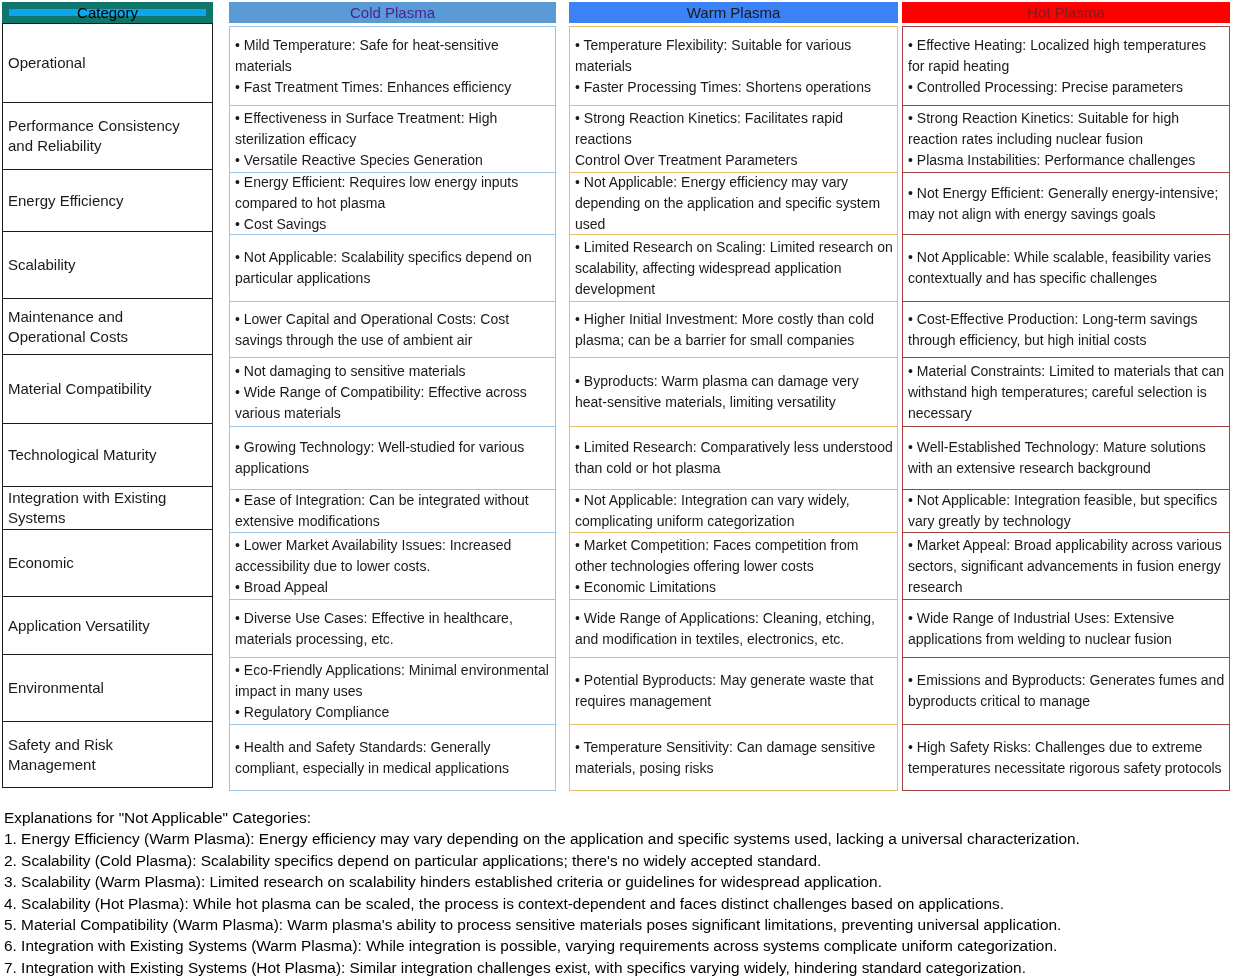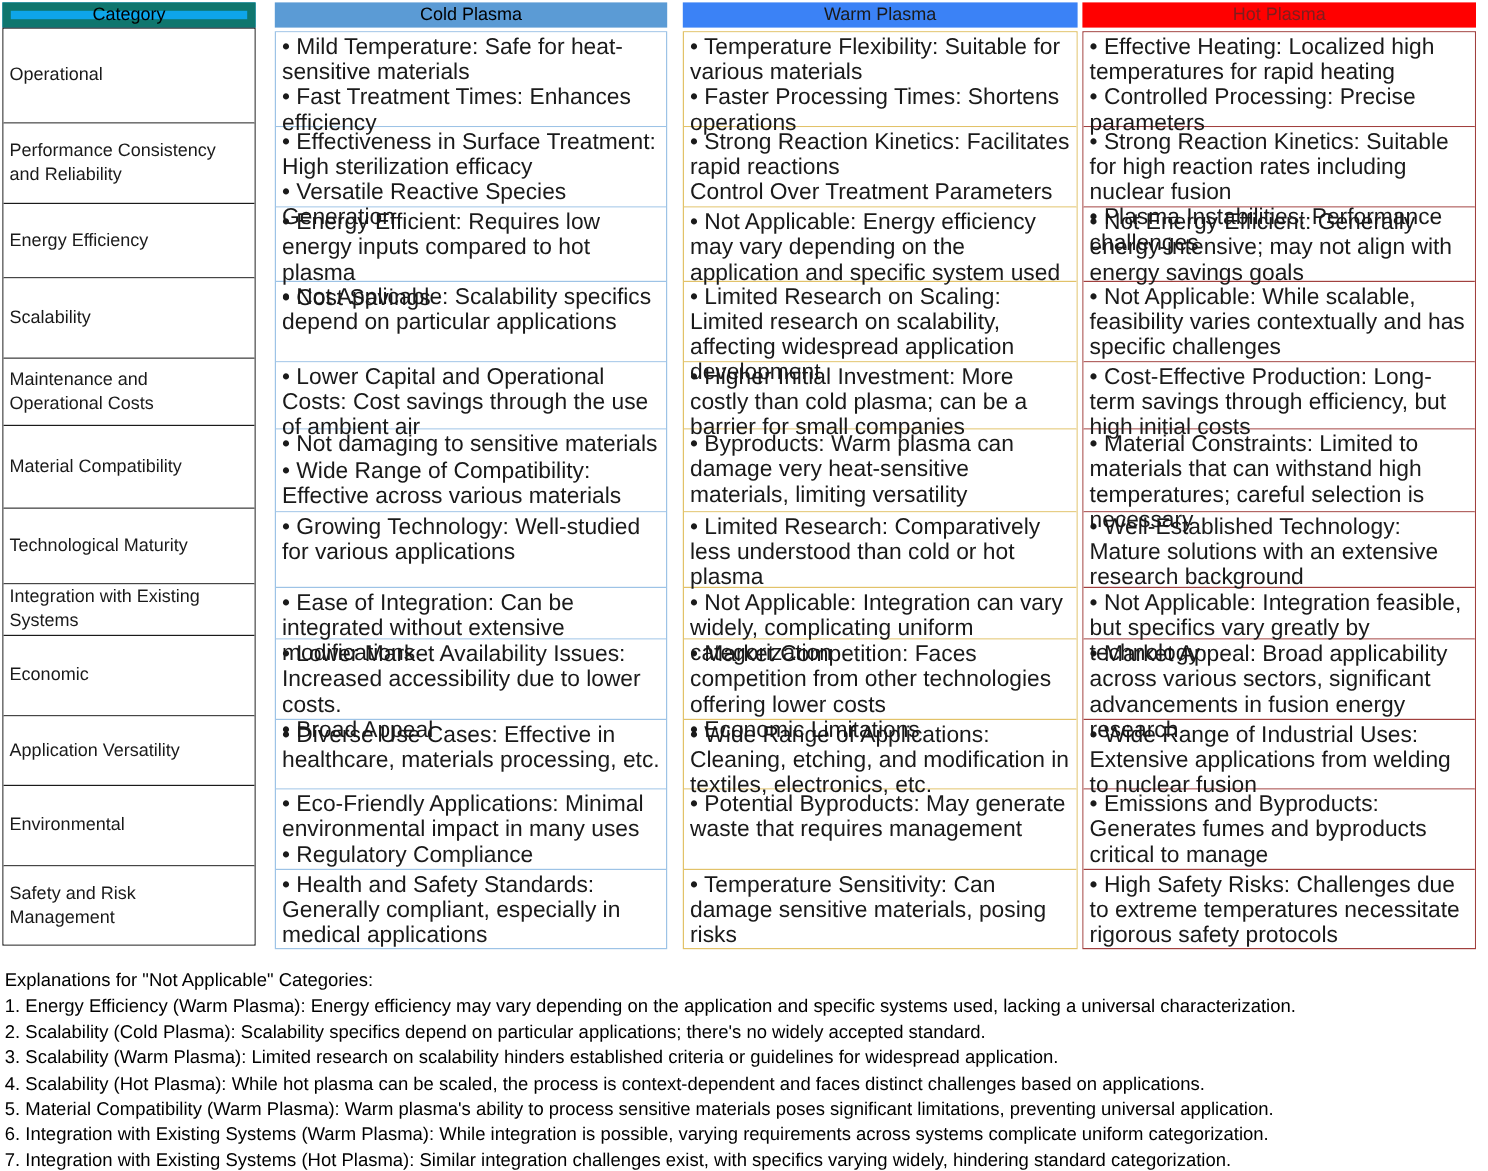--- a/index.html
+++ b/index.html
@@ -12,38 +12,38 @@
   .col-category{width:211px;}
   .col-cold{width:327px;margin-left:16px;}
   .col-warm{width:329px;margin-left:13px;}
   .col-hot{width:328px;margin-left:4px;}
 
   .hdr{
     box-sizing:border-box;height:21px;display:flex;align-items:center;justify-content:center;
     font-size:15px;font-weight:400;
   }
   .hdr-category{background:#0ea5e9;border:7px solid #0f766e;color:#000;}
-  .hdr-cold{background:#5B9BD5;color:#000000;}
+  .hdr-cold{background:#5B9BD5;color:#4c1d95;}
   .hdr-warm{background:#3b82f6;color:#1a1a1a;}
   .hdr-hot{background:#FF0000;color:#7E1D1D;}
 
   .tbody{box-sizing:border-box;}
   .body-category{border:1px solid #1a1a1a;}
   .body-cold{border:1px solid #9DC3E6;margin-top:3px;}
   .body-warm{border:1px solid #E2C269;margin-top:3px;}
   .body-hot{border:1px solid #A1403E;margin-top:3px;}
 
   .cat-cell{
     box-sizing:border-box;display:flex;align-items:center;
     padding:2px 8px 2px 5px;font-size:15px;line-height:20px;
     border-bottom:1px solid #1a1a1a;background:#fff;
   }
   .cell{
-    box-sizing:border-box;display:flex;flex-direction:column;justify-content:space-between;
-    padding:2px 4px 2px 5px;font-size:19px;line-height:21px;background:#fff;
+    box-sizing:border-box;display:flex;flex-direction:column;justify-content:center;
+    padding:2px 4px 2px 5px;font-size:14px;line-height:21px;background:#fff;
   }
   .body-cold .cell{border-bottom:1px solid #9DC3E6;}
   .body-warm .cell{border-bottom:1px solid #E2C269;}
   .body-hot .cell{border-bottom:1px solid #A1403E;}
   .tbody > :last-child{border-bottom:none;}
 
   
   .r1{height:79px;}  .r2{height:67px;}  .r3{height:62px;}  .r4{height:67px;}
   .r5{height:56px;}  .r6{height:69px;}  .r7{height:63px;}  .r8{height:43px;}
   .r9{height:67px;}  .r10{height:58px;} .r11{height:67px;} .r12{height:65px;}

